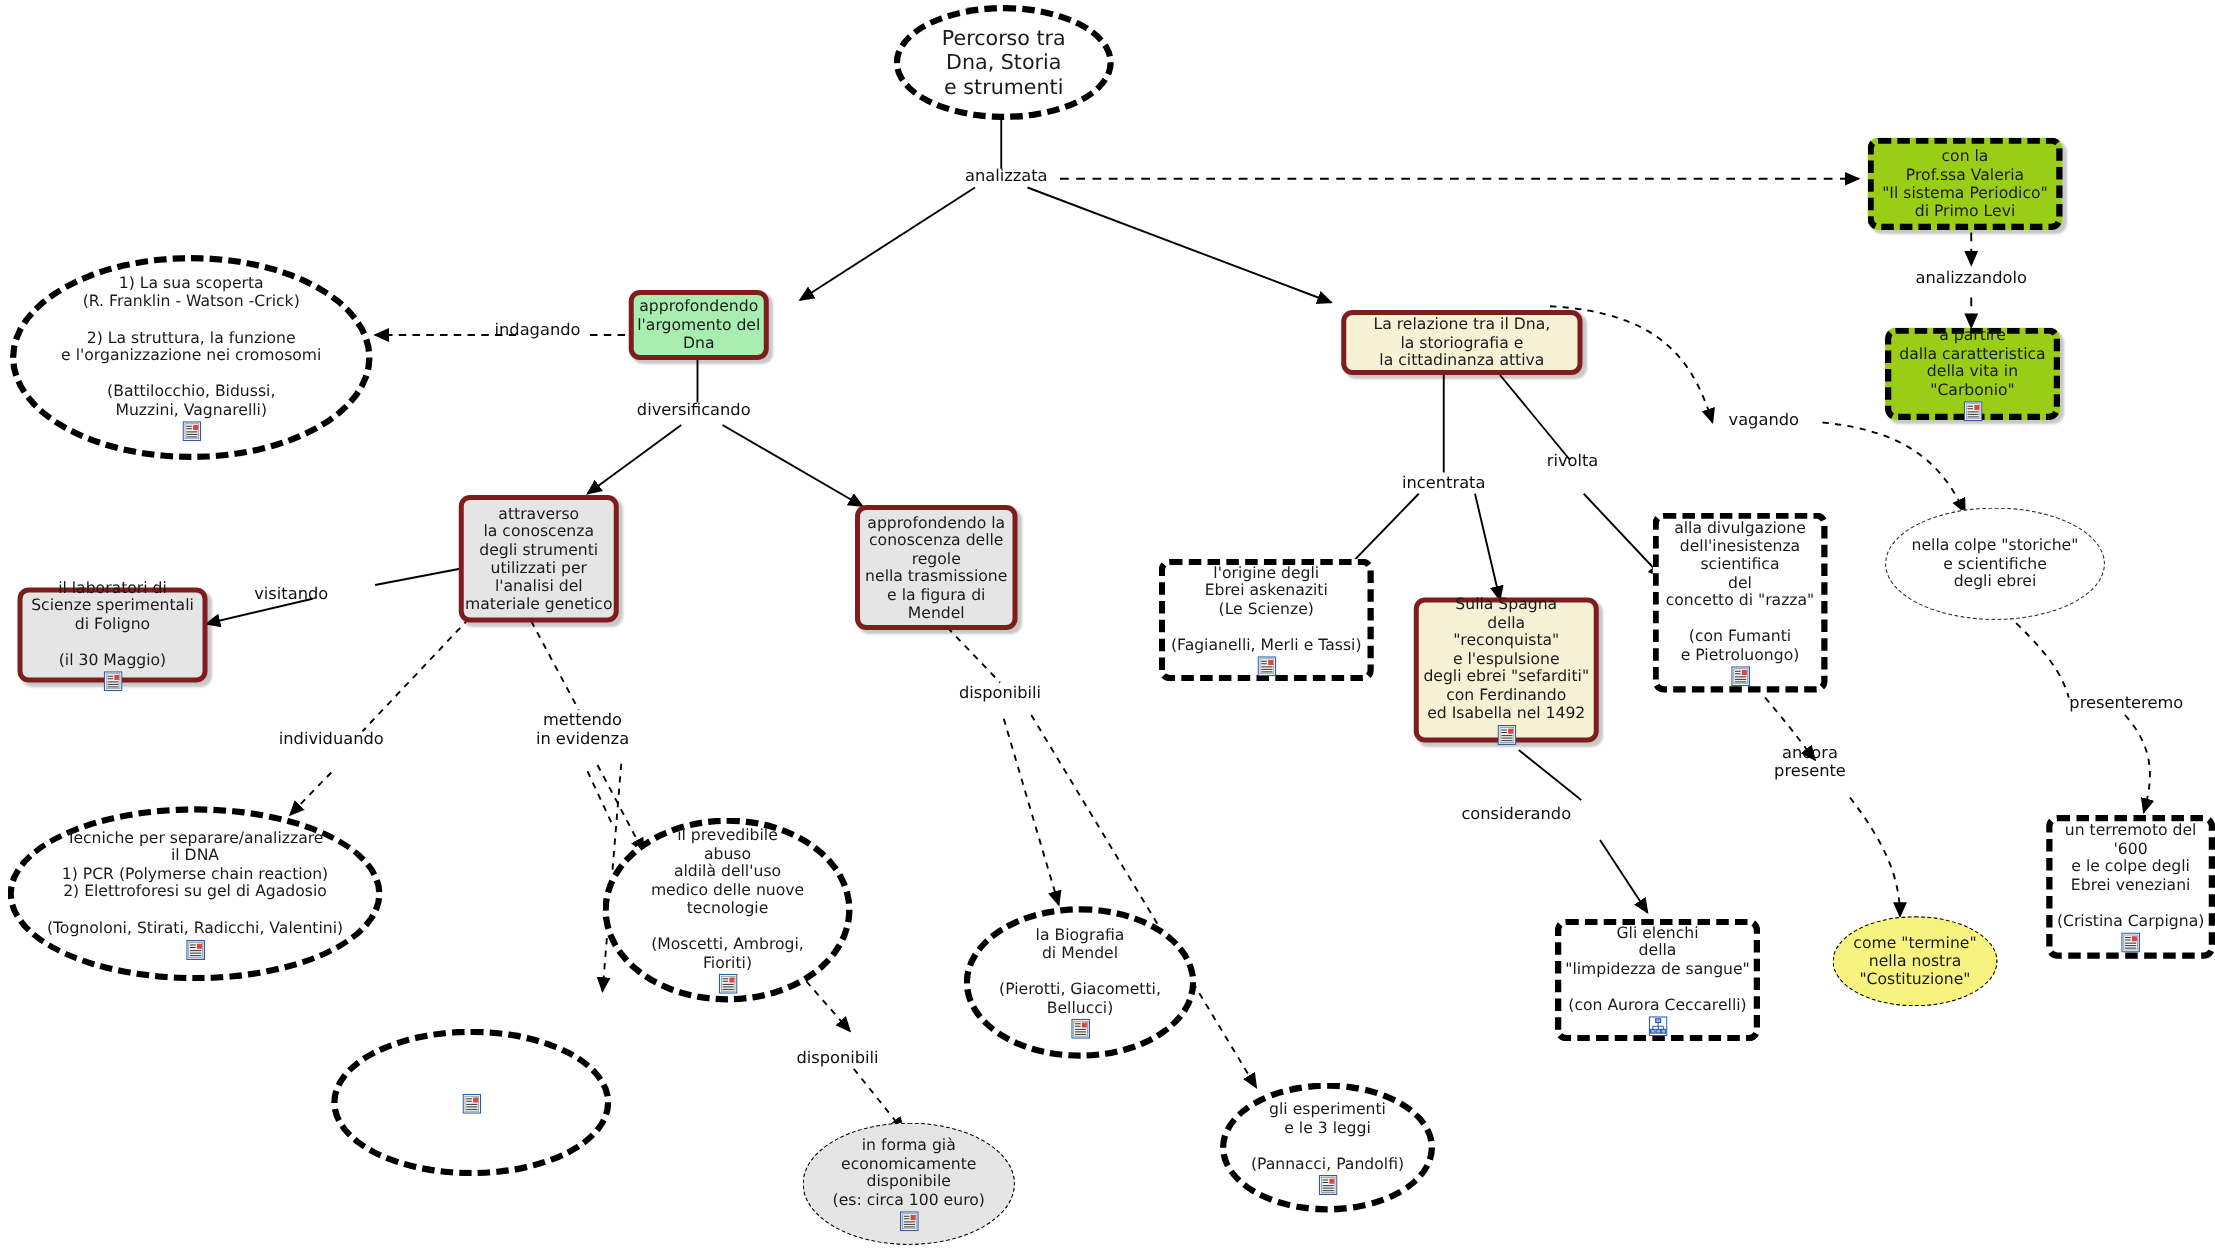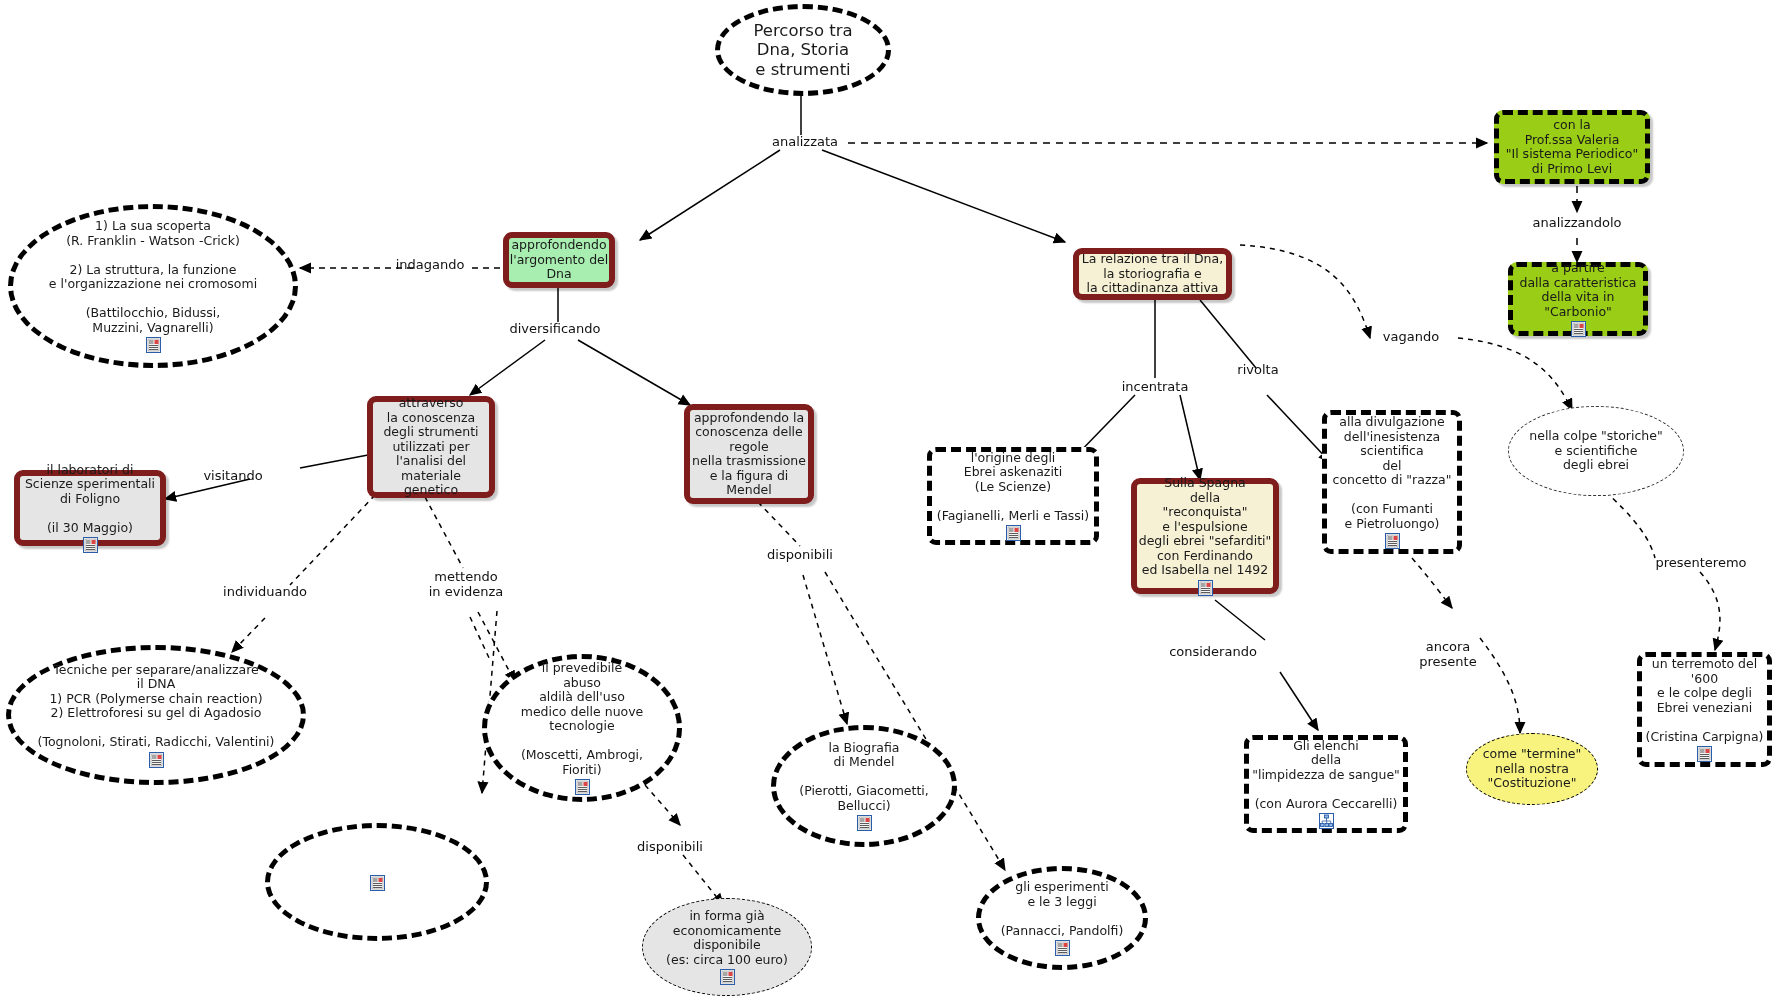--- a/index.html
+++ b/index.html
@@ -11,21 +11,21 @@
   .node{position:absolute;box-sizing:border-box;display:flex;flex-direction:column;
         align-items:center;justify-content:center;text-align:center;color:#1a1a1a;
         line-height:1.16;}
   .node .txt{white-space:pre-line;display:block;}
 
   
   .box{border-radius:9px;}
   .ell{border-radius:50%;}
 
   
-  .b-solid{border:6px solid #7f1d1d;justify-content:center;}
+  .b-solid{border:4px solid #7f1d1d;justify-content:center;}
   .b-dash-heavy{border:5px dashed #000;}
   .b-dash-thin{border:1px dashed #000;}
   .b-dash-thin2{border:1.5px dashed #333;}
 
   
   .f-white{background:#ffffff;}
   .f-green-lt{background:#a8eeb0;}
   .f-green-lt2{background:#e5e5e5;}
   .f-green-dk{background:#9acd16;}
   .f-cream{background:#f6f1d4;}
@@ -146,21 +146,21 @@
         </svg>
     </span>
   </div>
 
   <div class="node box b-solid f-green-lt shadow" style="left:503px;top:232px;width:112px;height:56px;font-size:12.5px;">
     <span class="txt">approfondendo
 l'argomento del
 Dna</span>
   </div>
 
-  <div class="node box b-solid f-cream shadow" style="left:1073px;top:248px;width:159px;height:52px;font-size:12.5px;">
+  <div class="node box b-solid f-cream shadow" style="left:1073px;top:248px;width:193px;height:52px;font-size:12.5px;">
     <span class="txt">La relazione tra il Dna,
 la storiografia e
 la cittadinanza attiva</span>
   </div>
 
   <div class="node box b-dash-heavy f-green-dk shadow" style="left:1508px;top:262px;width:140px;height:74px;font-size:12.5px;">
     <span class="txt">a partire
 dalla caratteristica
 della vita in
 "Carbonio"</span>
@@ -504,18 +504,18 @@
   <div class="lbl" style="left:625px;top:840px;width:90px;font-size:13px;">disponibili</div>
 
   <div class="lbl" style="left:1107px;top:380px;width:96px;font-size:13px;">incentrata</div>
 
   <div class="lbl" style="left:1218px;top:363px;width:80px;font-size:13px;">rivolta</div>
 
   <div class="lbl" style="left:1363px;top:330px;width:96px;font-size:13px;">vagando</div>
 
   <div class="lbl" style="left:1155px;top:645px;width:116px;font-size:13px;">considerando</div>
 
-  <div class="lbl" style="left:1400px;top:640px;width:96px;font-size:13px;">ancora
+  <div class="lbl" style="left:1400px;top:596px;width:96px;font-size:13px;">ancora
 presente</div>
 
   <div class="lbl" style="left:1641px;top:556px;width:120px;font-size:13px;">presenteremo</div>
 
 </div>
 
 </body></html>

